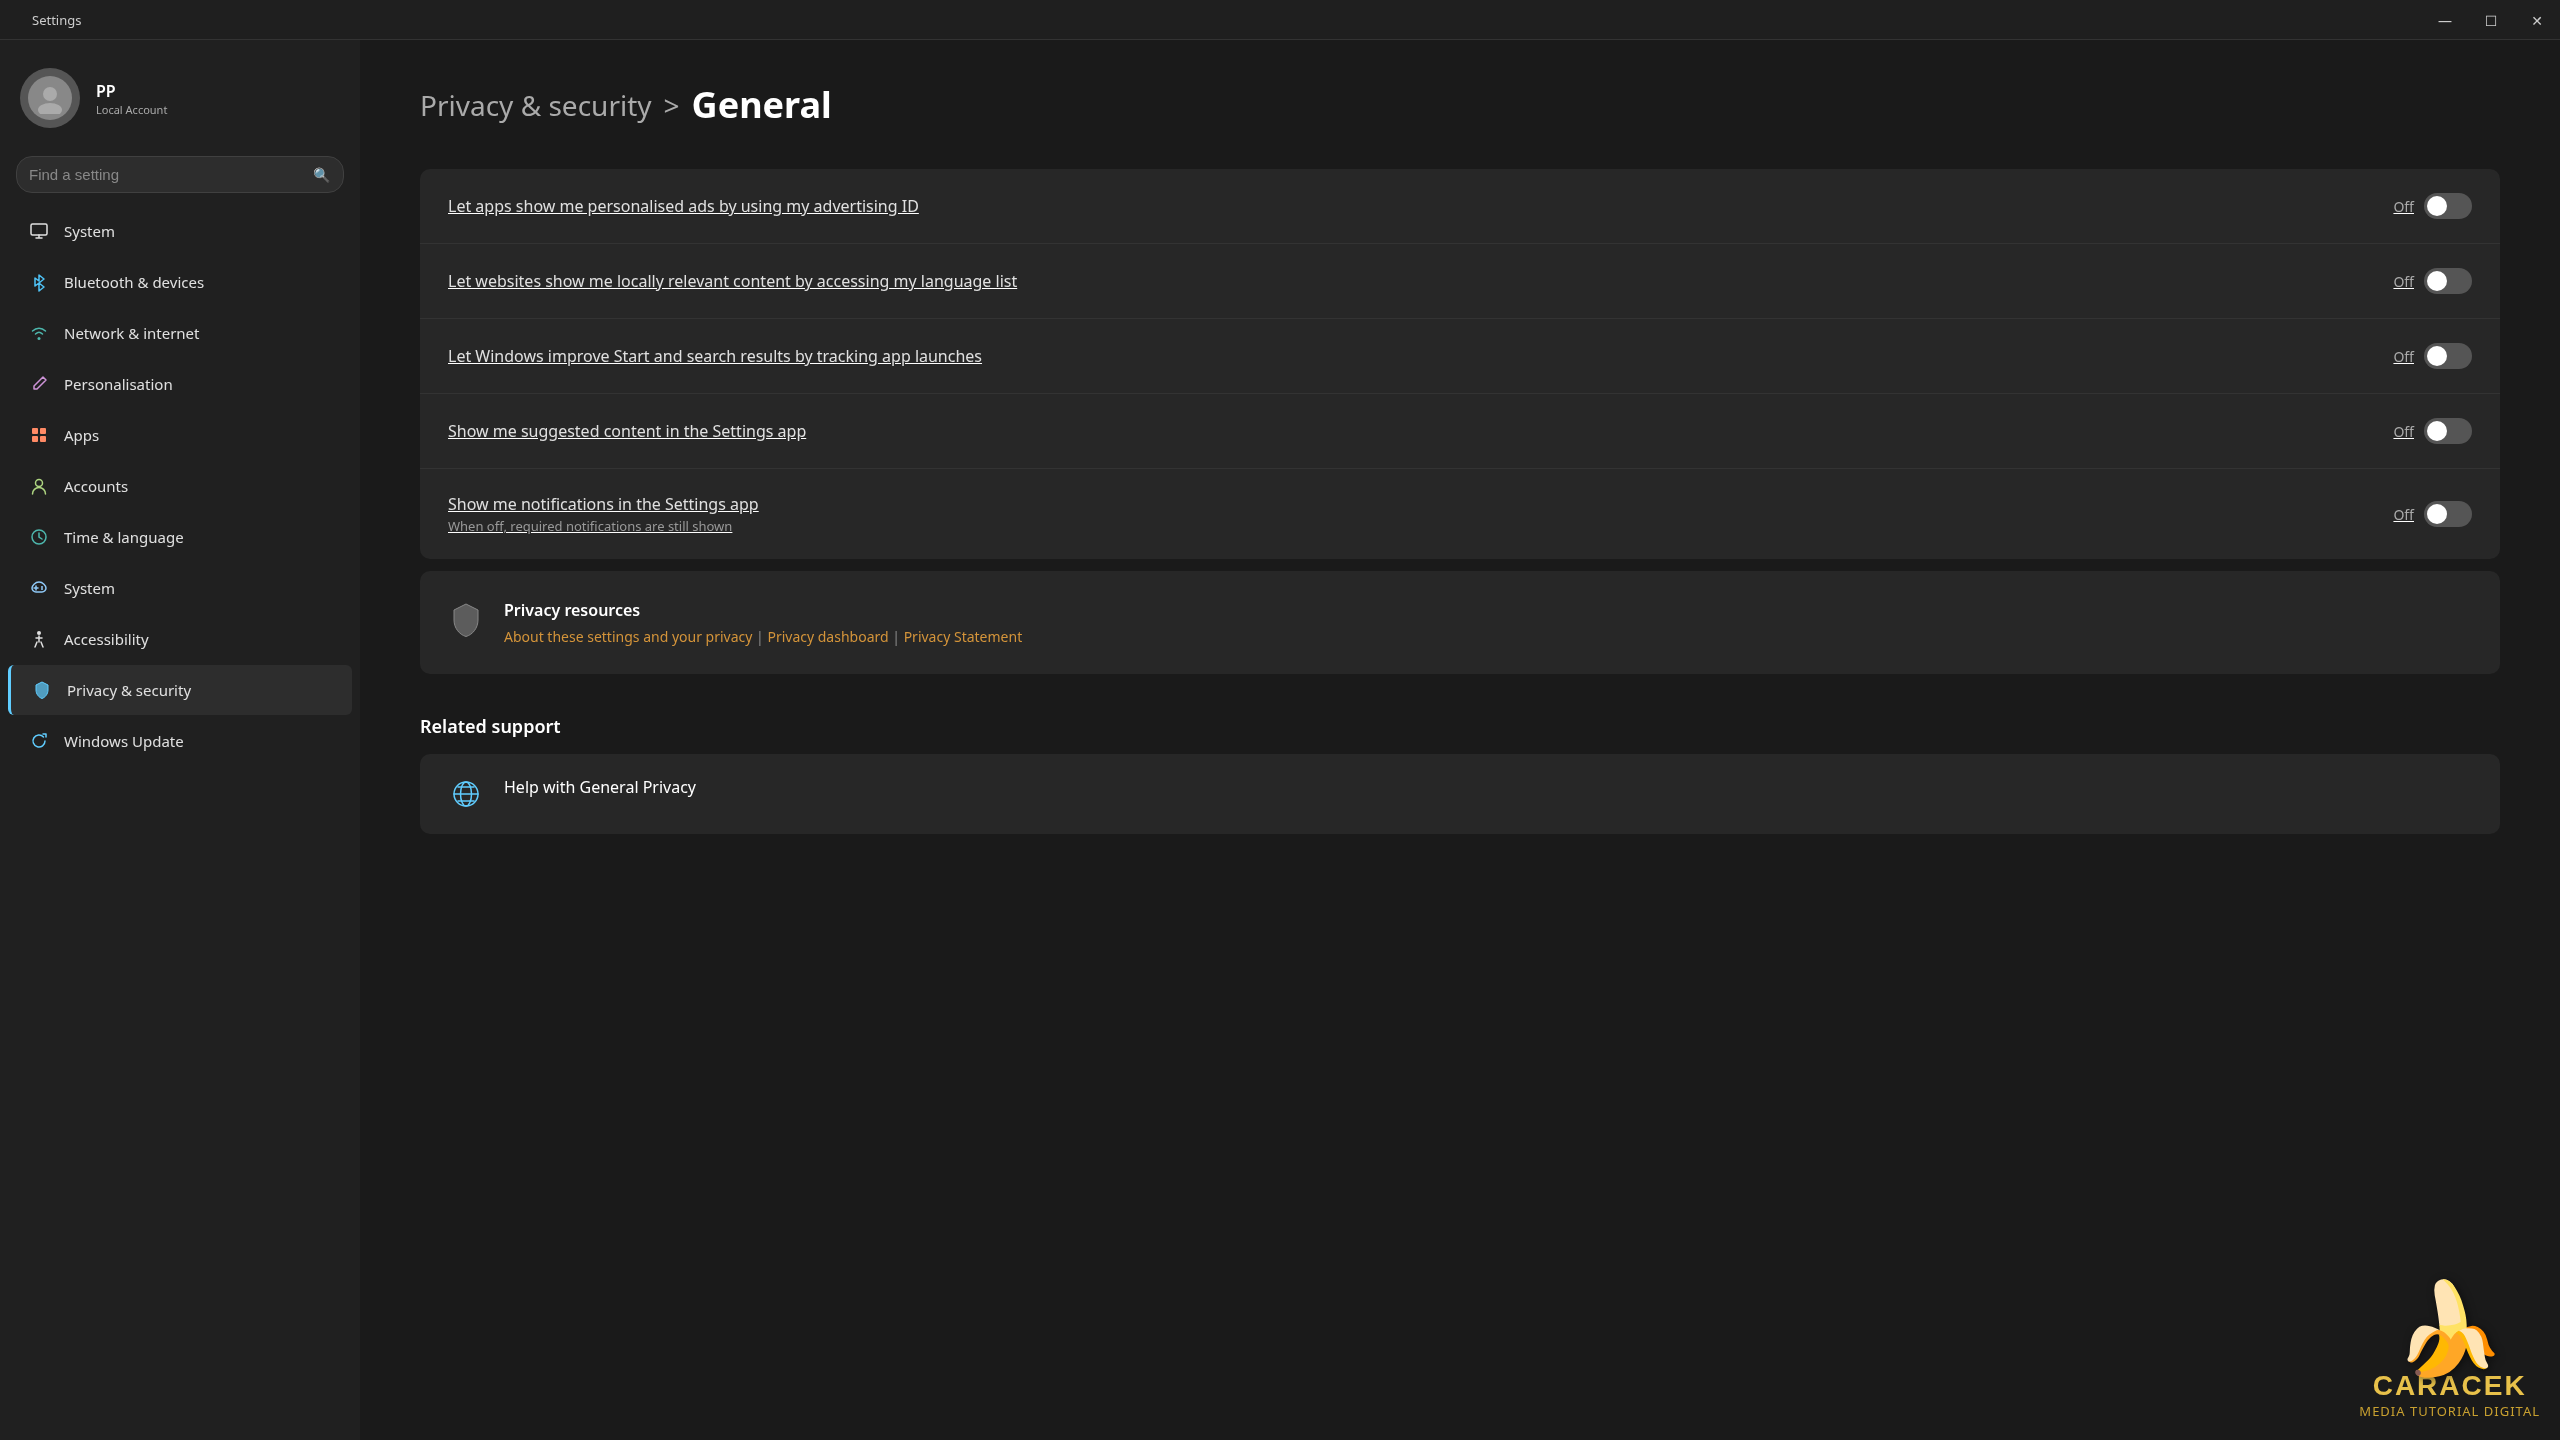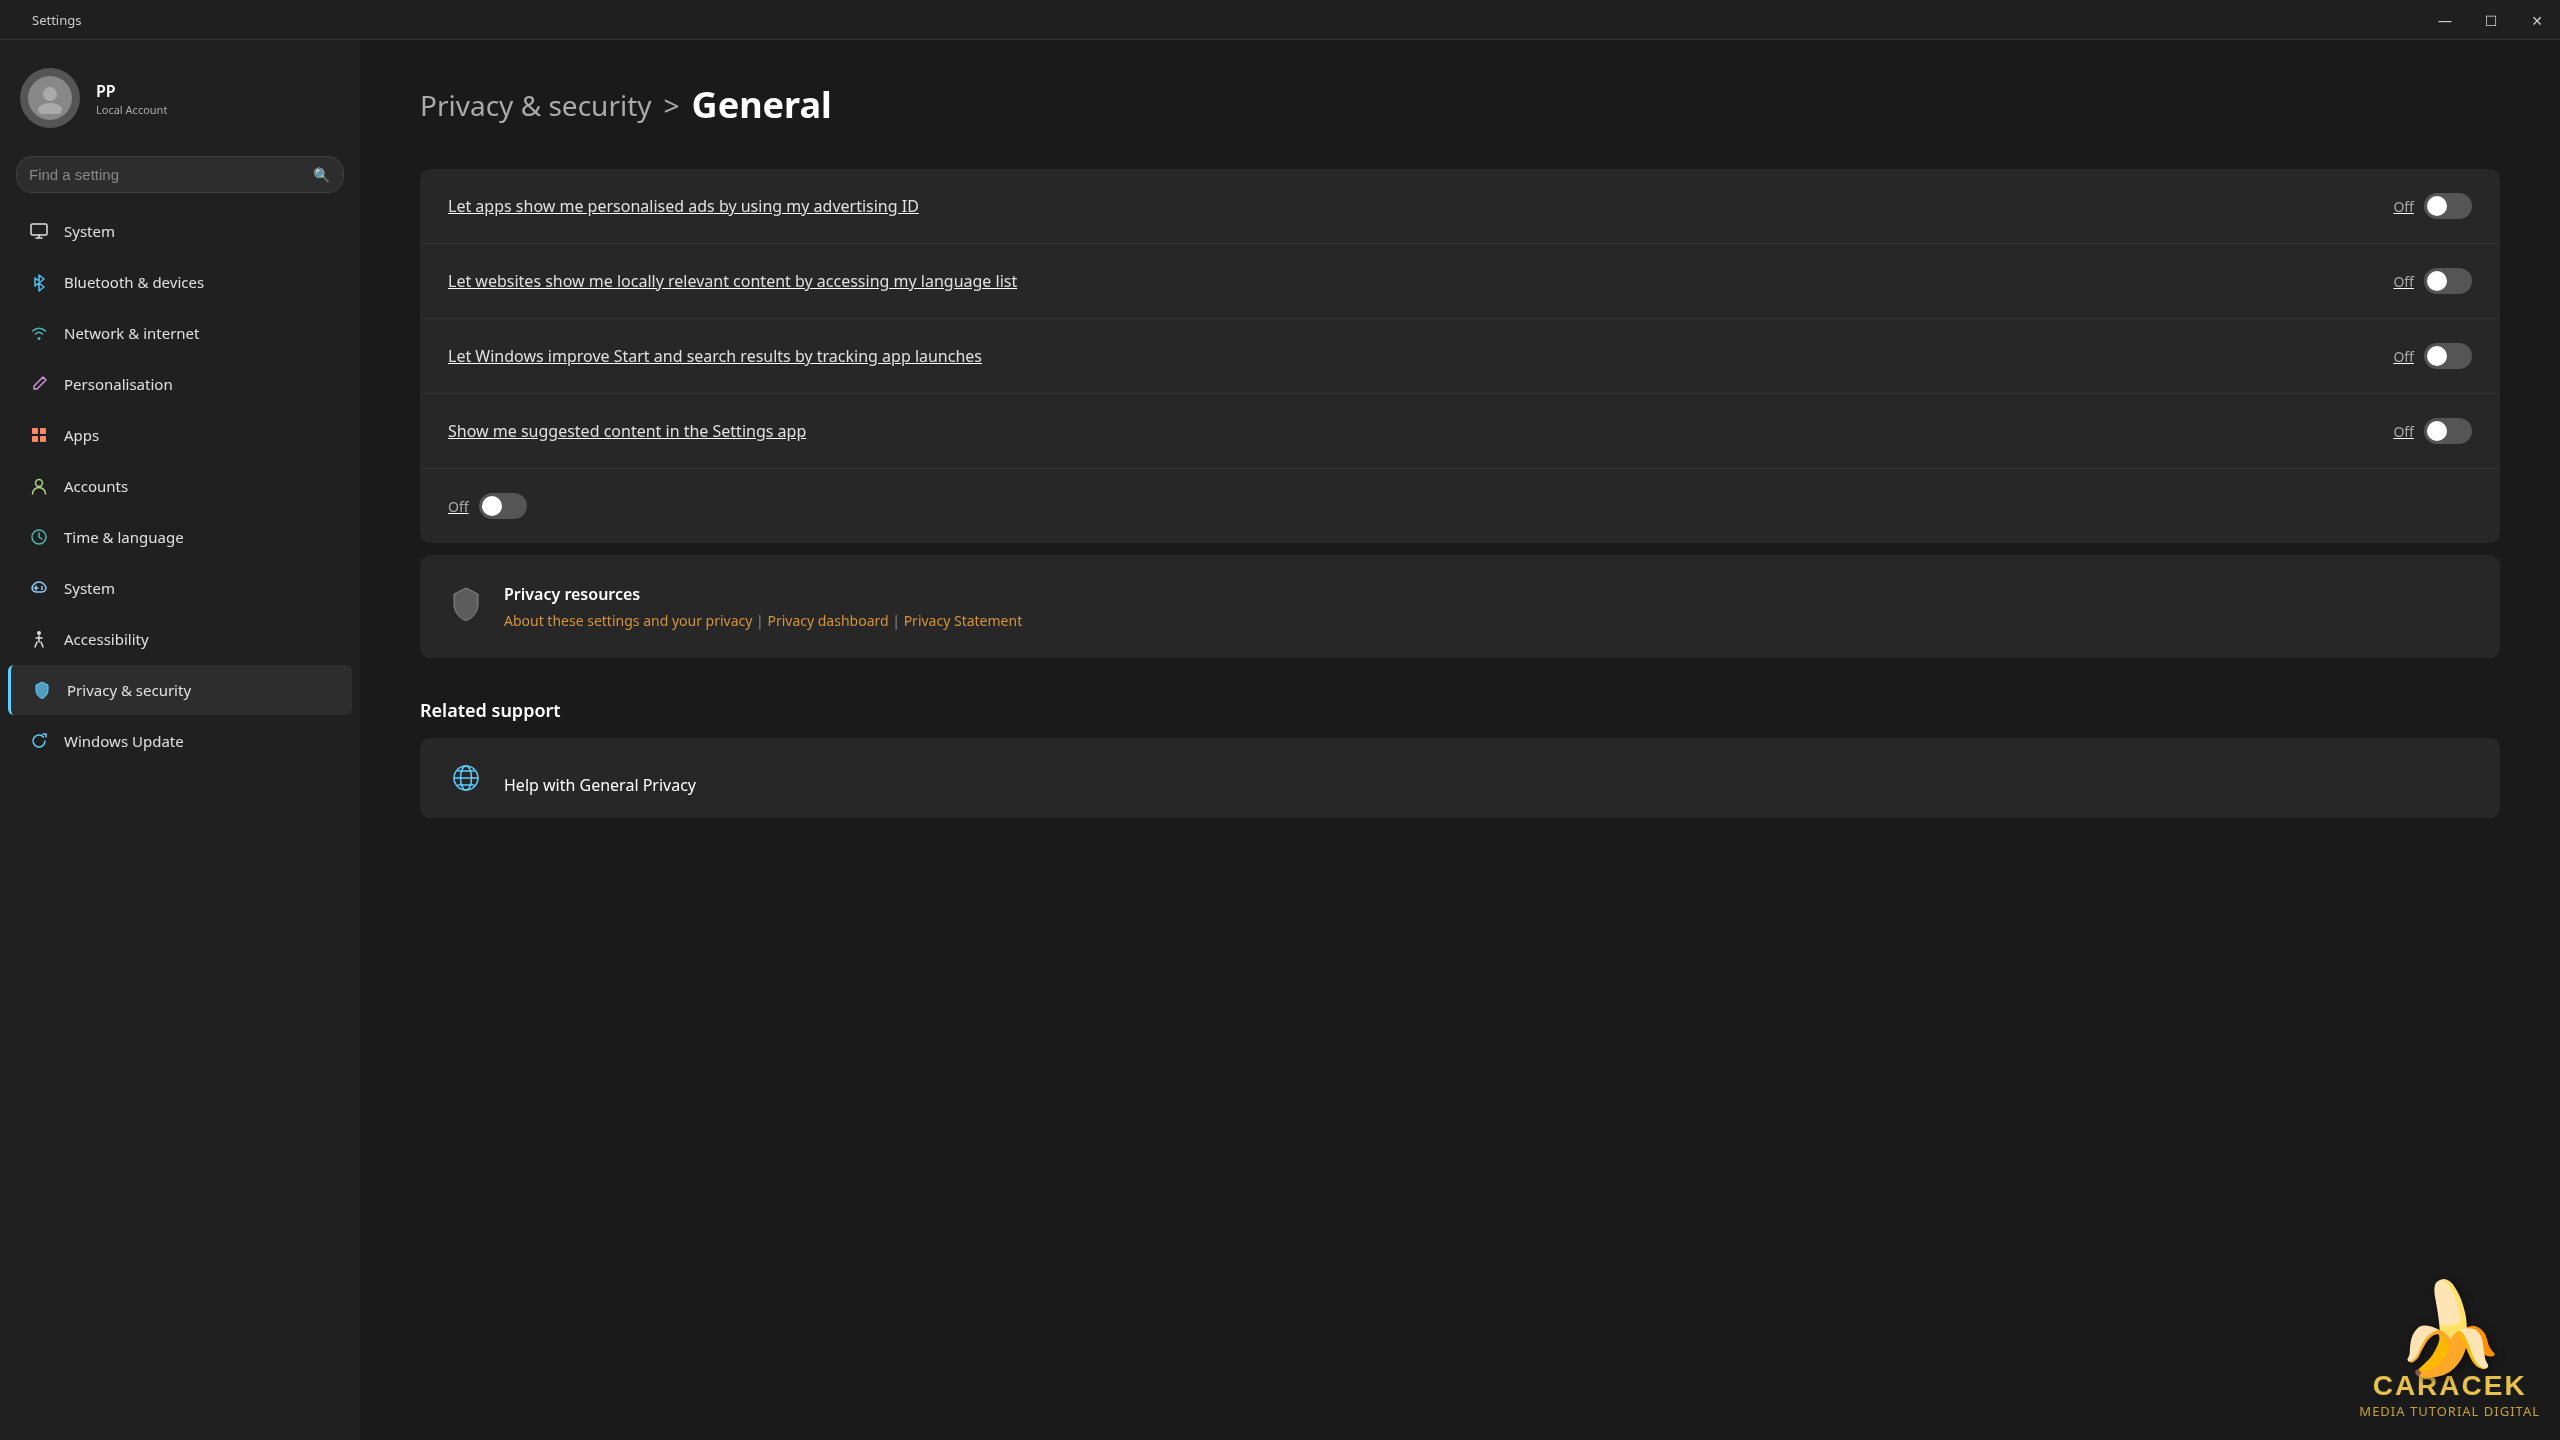--- a/index.html
+++ b/index.html
@@ -274,21 +274,21 @@
     .related-support {
       margin-top: 40px;
     }
     .related-support-title {
       font-size: 18px;
       font-weight: 600;
       margin-bottom: 16px;
     }
     .support-row {
       display: flex;
-      align-items: flex-end;
+      align-items: flex-start;
       gap: 20px;
       padding: 22px 28px;
       background: #272727;
       border-radius: 10px;
       cursor: pointer;
     }
     .globe-icon-wrap {
       width: 36px;
       height: 36px;
       display: flex;
@@ -536,20 +536,24 @@
         </div>
         <div class="toggle-container">
           <span class="toggle-label-text">Off</span>
           <div class="toggle off">
             <div class="toggle-thumb"></div>
           </div>
         </div>
       </div>
 
       <div class="setting-row" style="border-radius: 0 0 10px 10px;">
+        <div class="setting-text">
+          <div class="setting-label">Show me notifications in the Settings app</div>
+          <div class="setting-sublabel">When off, required notifications are still shown</div>
+        </div>
         <div class="toggle-container">
           <span class="toggle-label-text">Off</span>
           <div class="toggle off">
             <div class="toggle-thumb"></div>
           </div>
         </div>
       </div>
 
     </div>
 

